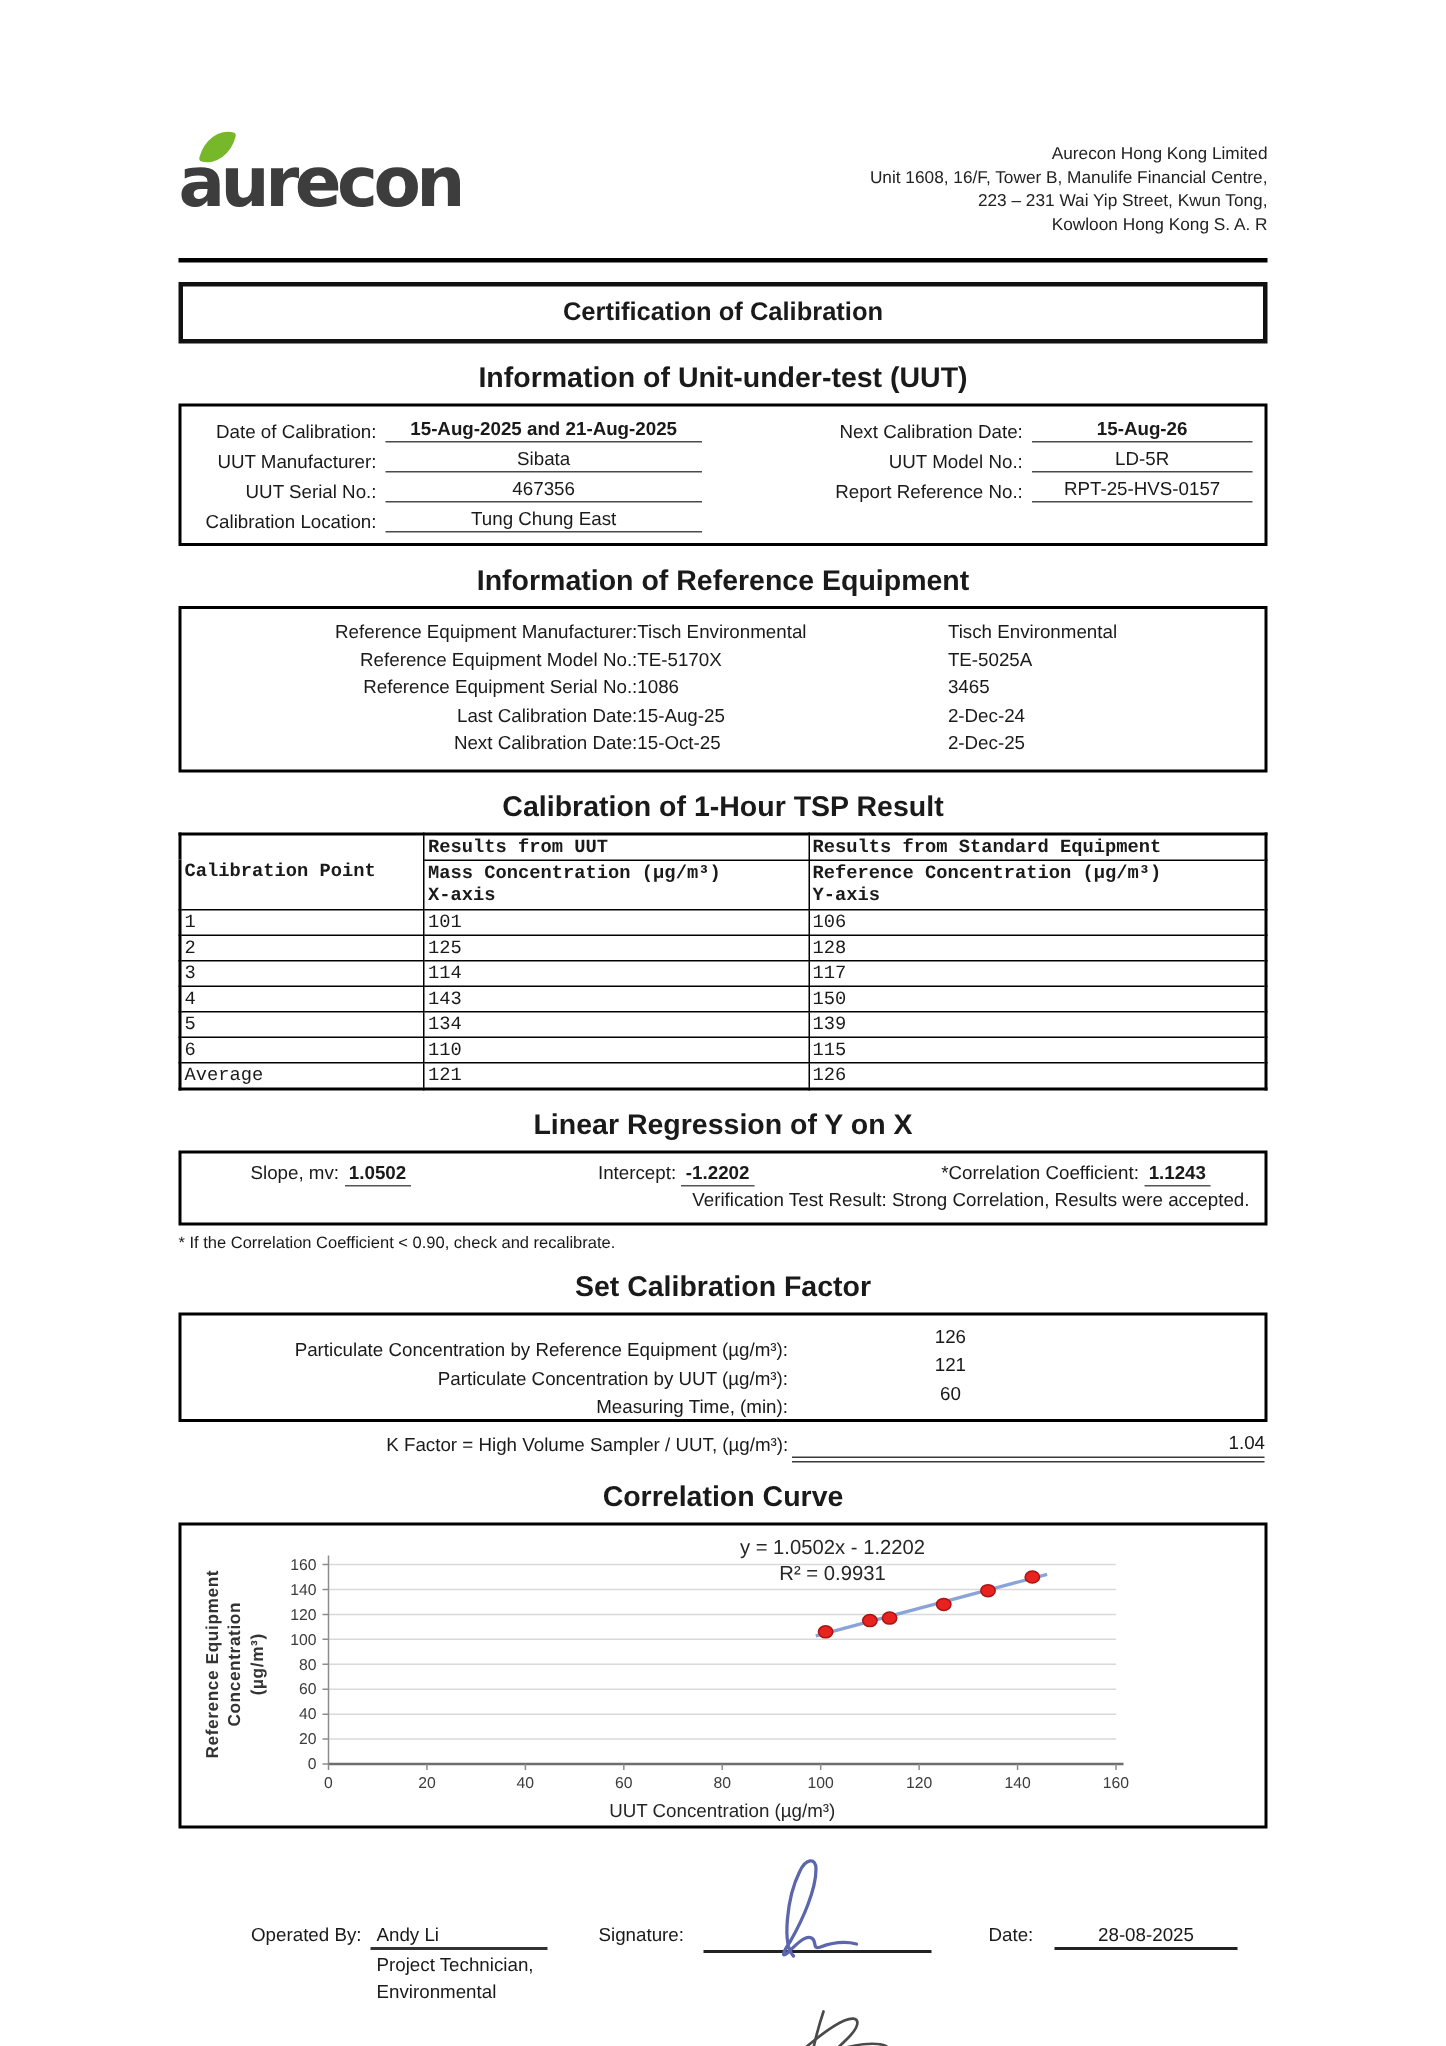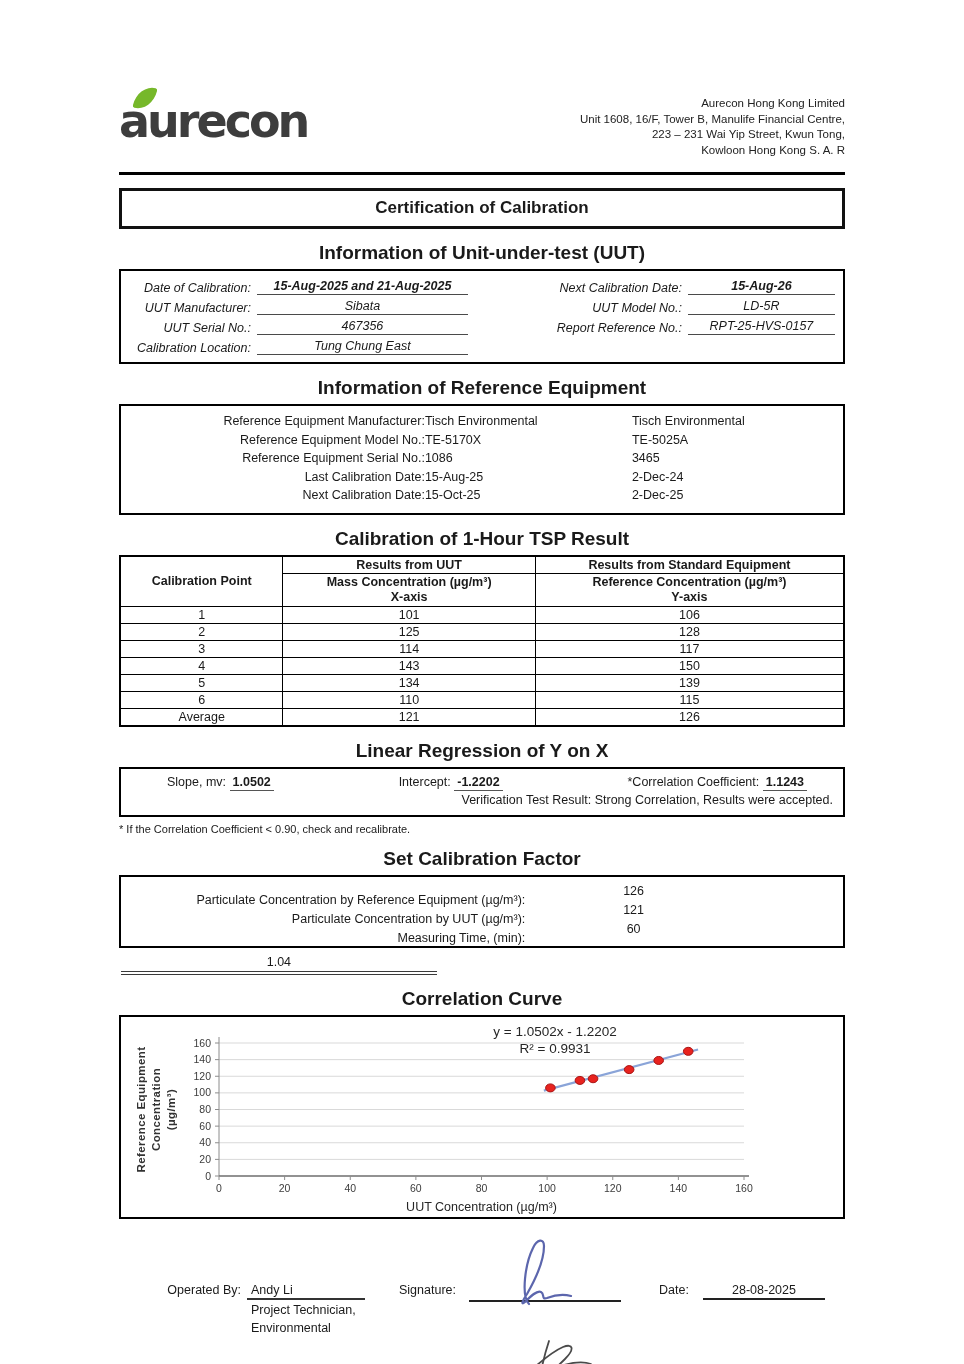--- a/index.html
+++ b/index.html
@@ -39,21 +39,21 @@
   .title-box .title { font-size:17px; font-weight:bold; }
 
   .section-heading {
     text-align:center; font-weight:bold; font-size:19px;
     margin-top:13px; margin-bottom:5px;
   }
 
   .box { border:2.5px solid #000; }
 
   
-  .uut-grid { display:flex; padding:5px 8px 7px 8px;font-style:italic; }
+  .uut-grid { display:flex; padding:5px 8px 7px 8px; }
   .uut-col { display:flex; flex-direction:column; gap:1px; }
   .uut-col.left  { width:48%; }
   .uut-col.right { width:52%; padding-left:12px; }
   .field-row { display:flex; align-items:flex-end; height:19px; font-size:12.5px; }
   .field-label { text-align:right; white-space:nowrap; padding-right:6px; }
   .uut-col.left  .field-label { width:128px; }
   .uut-col.right .field-label { width:208px; }
   .field-value {
     flex:1; text-align:center; border-bottom:1.5px solid #4a4a4a;
     padding-bottom:1px; white-space:nowrap;
@@ -61,42 +61,42 @@
   .bold { font-weight:bold; }
 
   
   .ref-box { padding:6px 4px 8px 4px; }
   .ref-row { display:flex; height:18.5px; align-items:center; font-size:12.5px; }
   .ref-label { width:42%; text-align:right; }
   .ref-val   { width:29%; text-align:left; }
 
   
   table.tsp { width:100%; border-collapse:collapse; border:2.5px solid #000; font-size:12.5px; }
-  table.tsp th, table.tsp td { border:1.5px solid #000; text-align:center; }
+  table.tsp th, table.tsp td { border:1.5px solid #000; text-align:left;font-family:Liberation Mono, monospace; }
   table.tsp th { font-weight:bold; padding:1px 2px; }
   table.tsp td { padding:1px 2px; height:17px; }
   .col-point { width:22.5%; }
   .sub-line { display:block; line-height:15px; }
 
   
   .reg-box { padding:6px 10px 8px 10px; font-size:12.5px; }
   .reg-row1 { display:flex; justify-content:space-between; padding:0 26px 0 36px; align-items:flex-end; }
   .reg-item { white-space:nowrap; }
   .reg-value { font-weight:bold; border-bottom:1.5px solid #555; padding:0 3px 1px 3px; }
   .reg-row2 { text-align:right; margin-top:4px; }
   .footnote { font-size:11px; margin-top:6px; }
 
   
   .scf-box { padding:5px 0 7px 0; }
   .scf-row { display:flex; height:19px; align-items:center; font-size:12.5px; }
   .scf-label { width:56%; text-align:right;margin-top:18px; }
   .scf-value { width:30%; text-align:center; }
   .k-row { display:flex; align-items:flex-start; margin-top:7px; font-size:12.5px; }
   .k-label { width:56%; text-align:right; padding-top:1px; }
-  .k-value-wrap { width:43.5%; margin-left:2px; text-align:center;
+  .k-value-wrap { width:43.5%; margin-left:2px; text-align:right;
                   border-bottom:4px double #3a3a3a; padding-bottom:2px; }
 
   
   .chart-box { height:204px; overflow:hidden; }
   #chart-svg text { fill:#3c3c3c; }
   #chart-svg .tick { font-size:10.5px; }
   #chart-svg .annot { font-size:13.5px; fill:#262626; }
   #chart-svg .axis-label { font-size:12.5px; fill:#262626; }
   #chart-svg .ylabel { font-size:11.5px; font-weight:bold; fill:#333; letter-spacing:0.4px; }
 
@@ -292,20 +292,21 @@
     <div class="scf-row">
       <span class="scf-label">Particulate Concentration by UUT (µg/m³):</span>
       <span class="scf-value">121</span>
     </div>
     <div class="scf-row">
       <span class="scf-label">Measuring Time, (min):</span>
       <span class="scf-value">60</span>
     </div>
   </div>
   <div class="k-row">
+    <span class="k-label">K Factor = High Volume Sampler / UUT, (µg/m³):</span>
     <span class="k-value-wrap">1.04</span>
   </div>
 
   <div class="section-heading">Correlation Curve</div>
   <div class="box chart-box">
     <svg id="chart-svg" viewBox="0 0 714 199" width="714" height="199">
         <line x1="98" y1="142.375" x2="623" y2="142.375" stroke="#d9d9d9" stroke-width="1"></line>
         <line x1="98" y1="125.75" x2="623" y2="125.75" stroke="#d9d9d9" stroke-width="1"></line>
         <line x1="98" y1="109.125" x2="623" y2="109.125" stroke="#d9d9d9" stroke-width="1"></line>
         <line x1="98" y1="92.5" x2="623" y2="92.5" stroke="#d9d9d9" stroke-width="1"></line>

